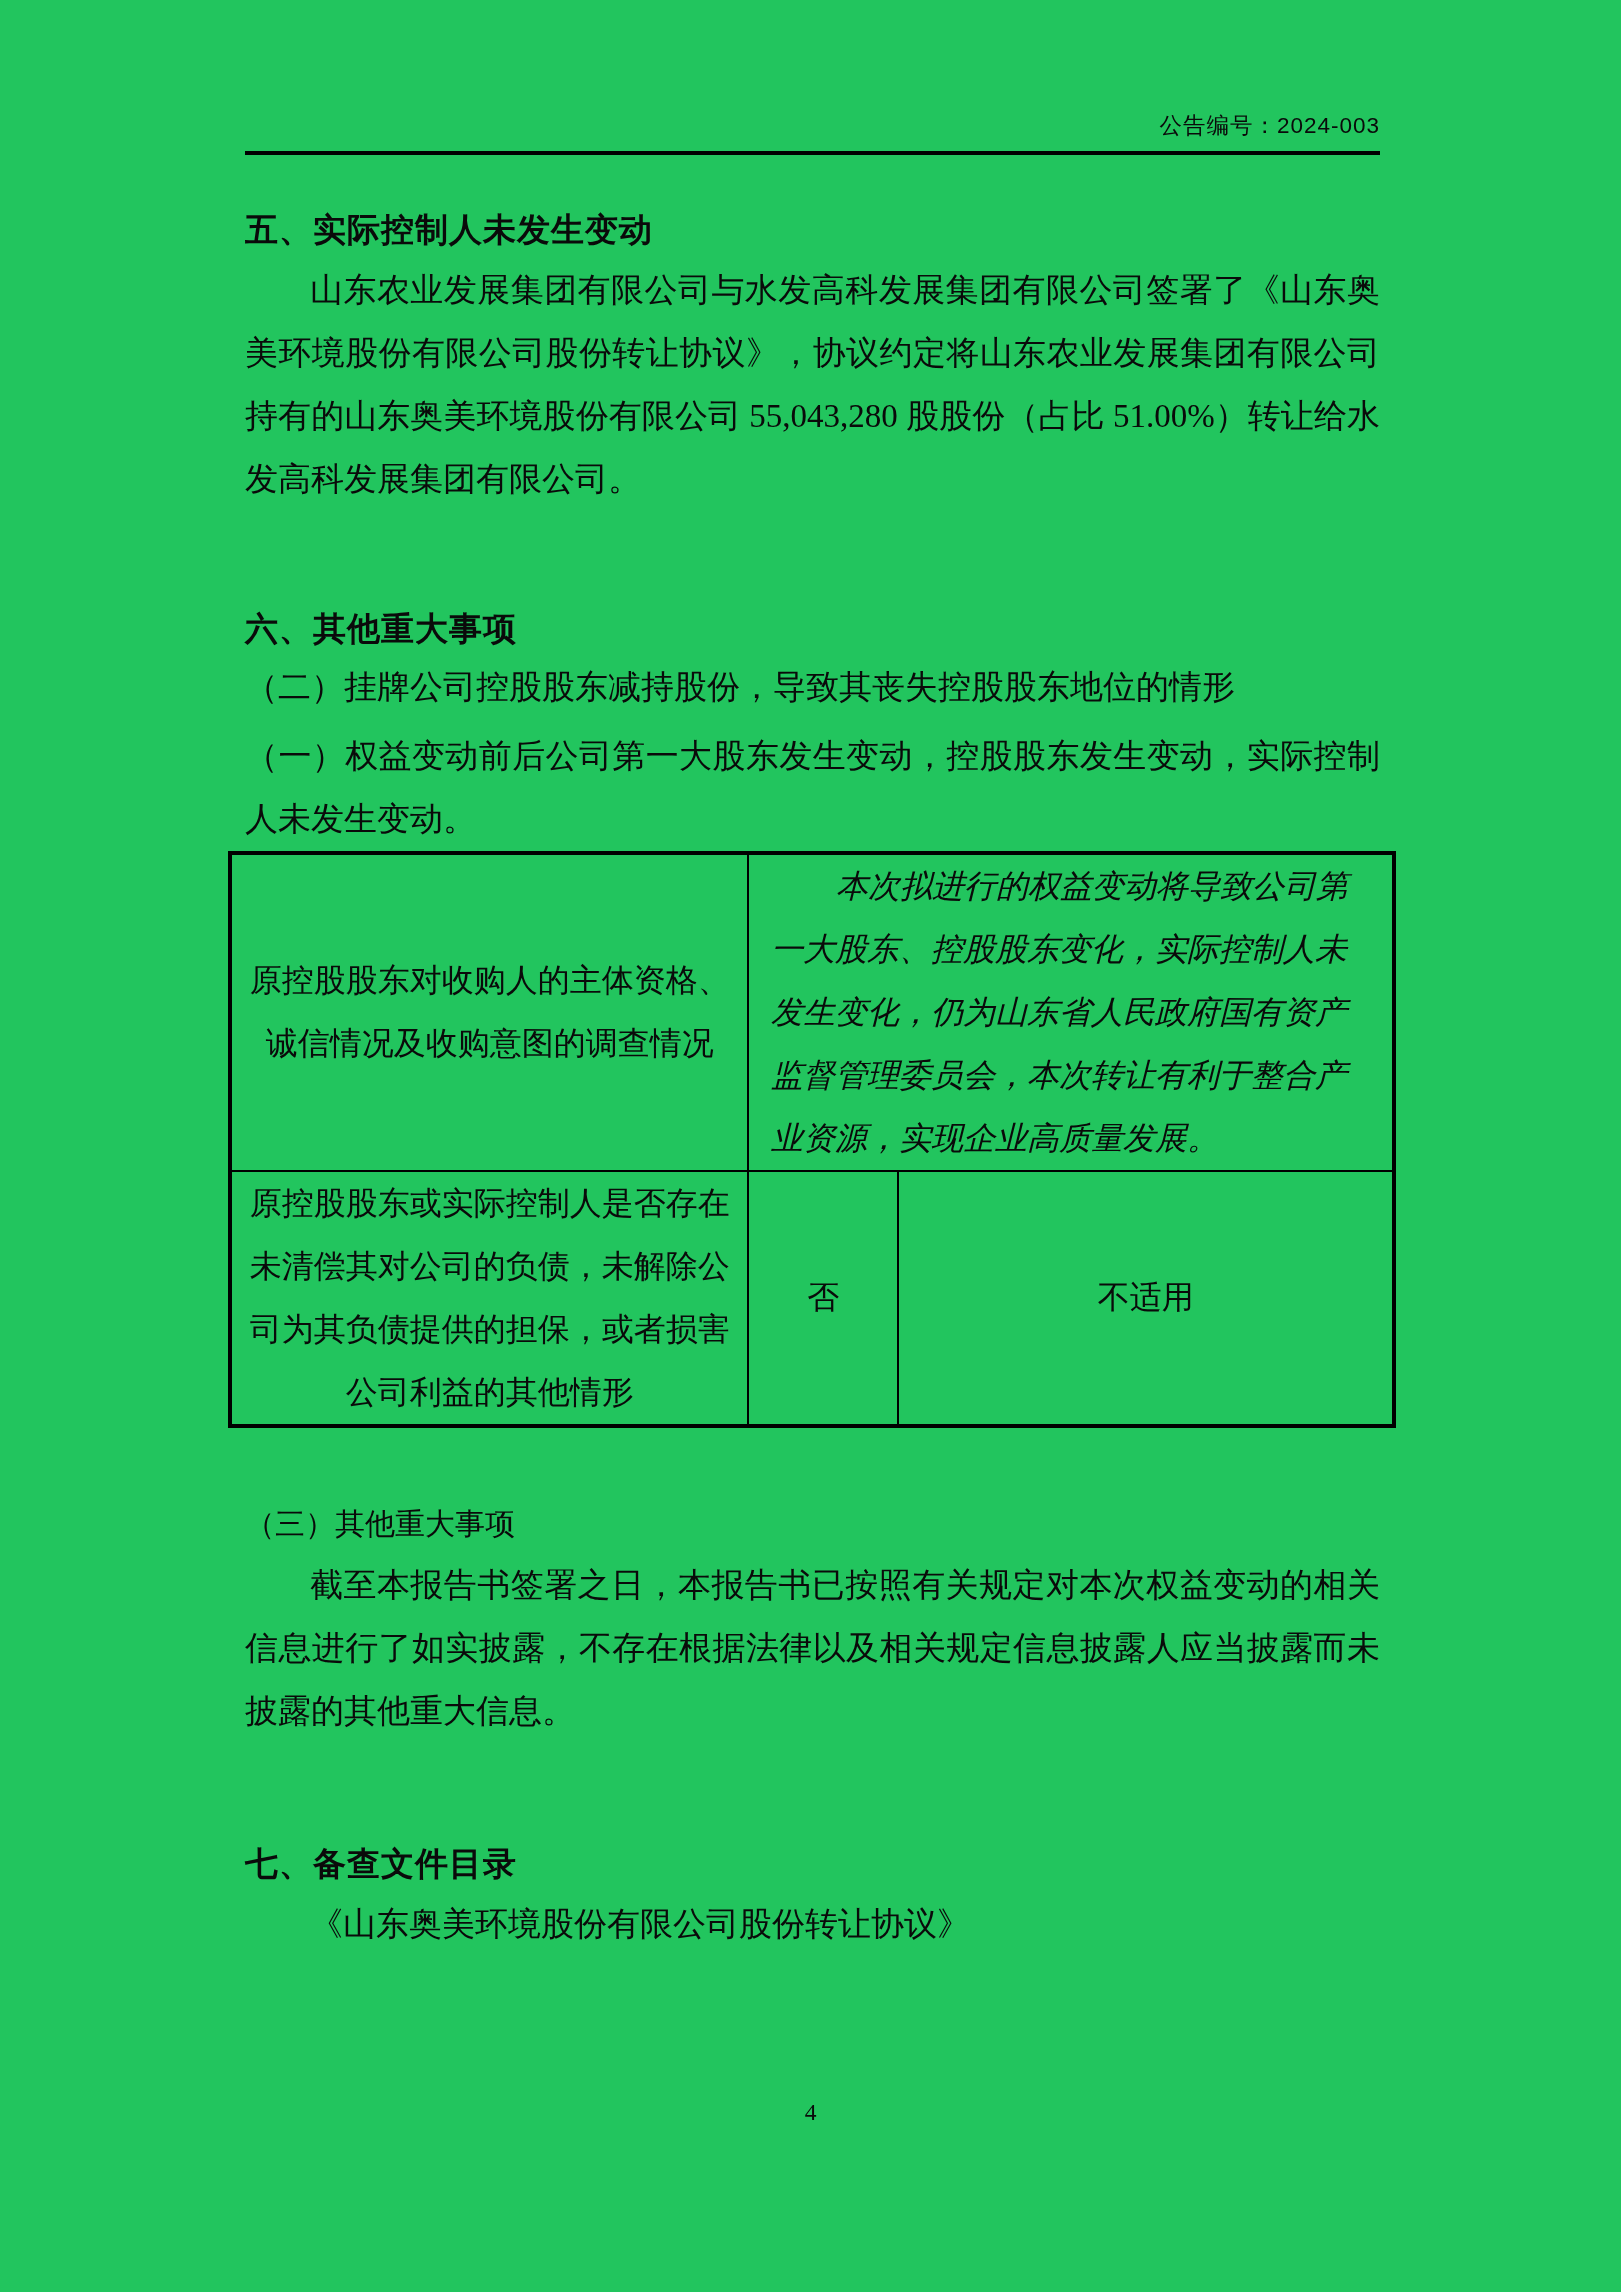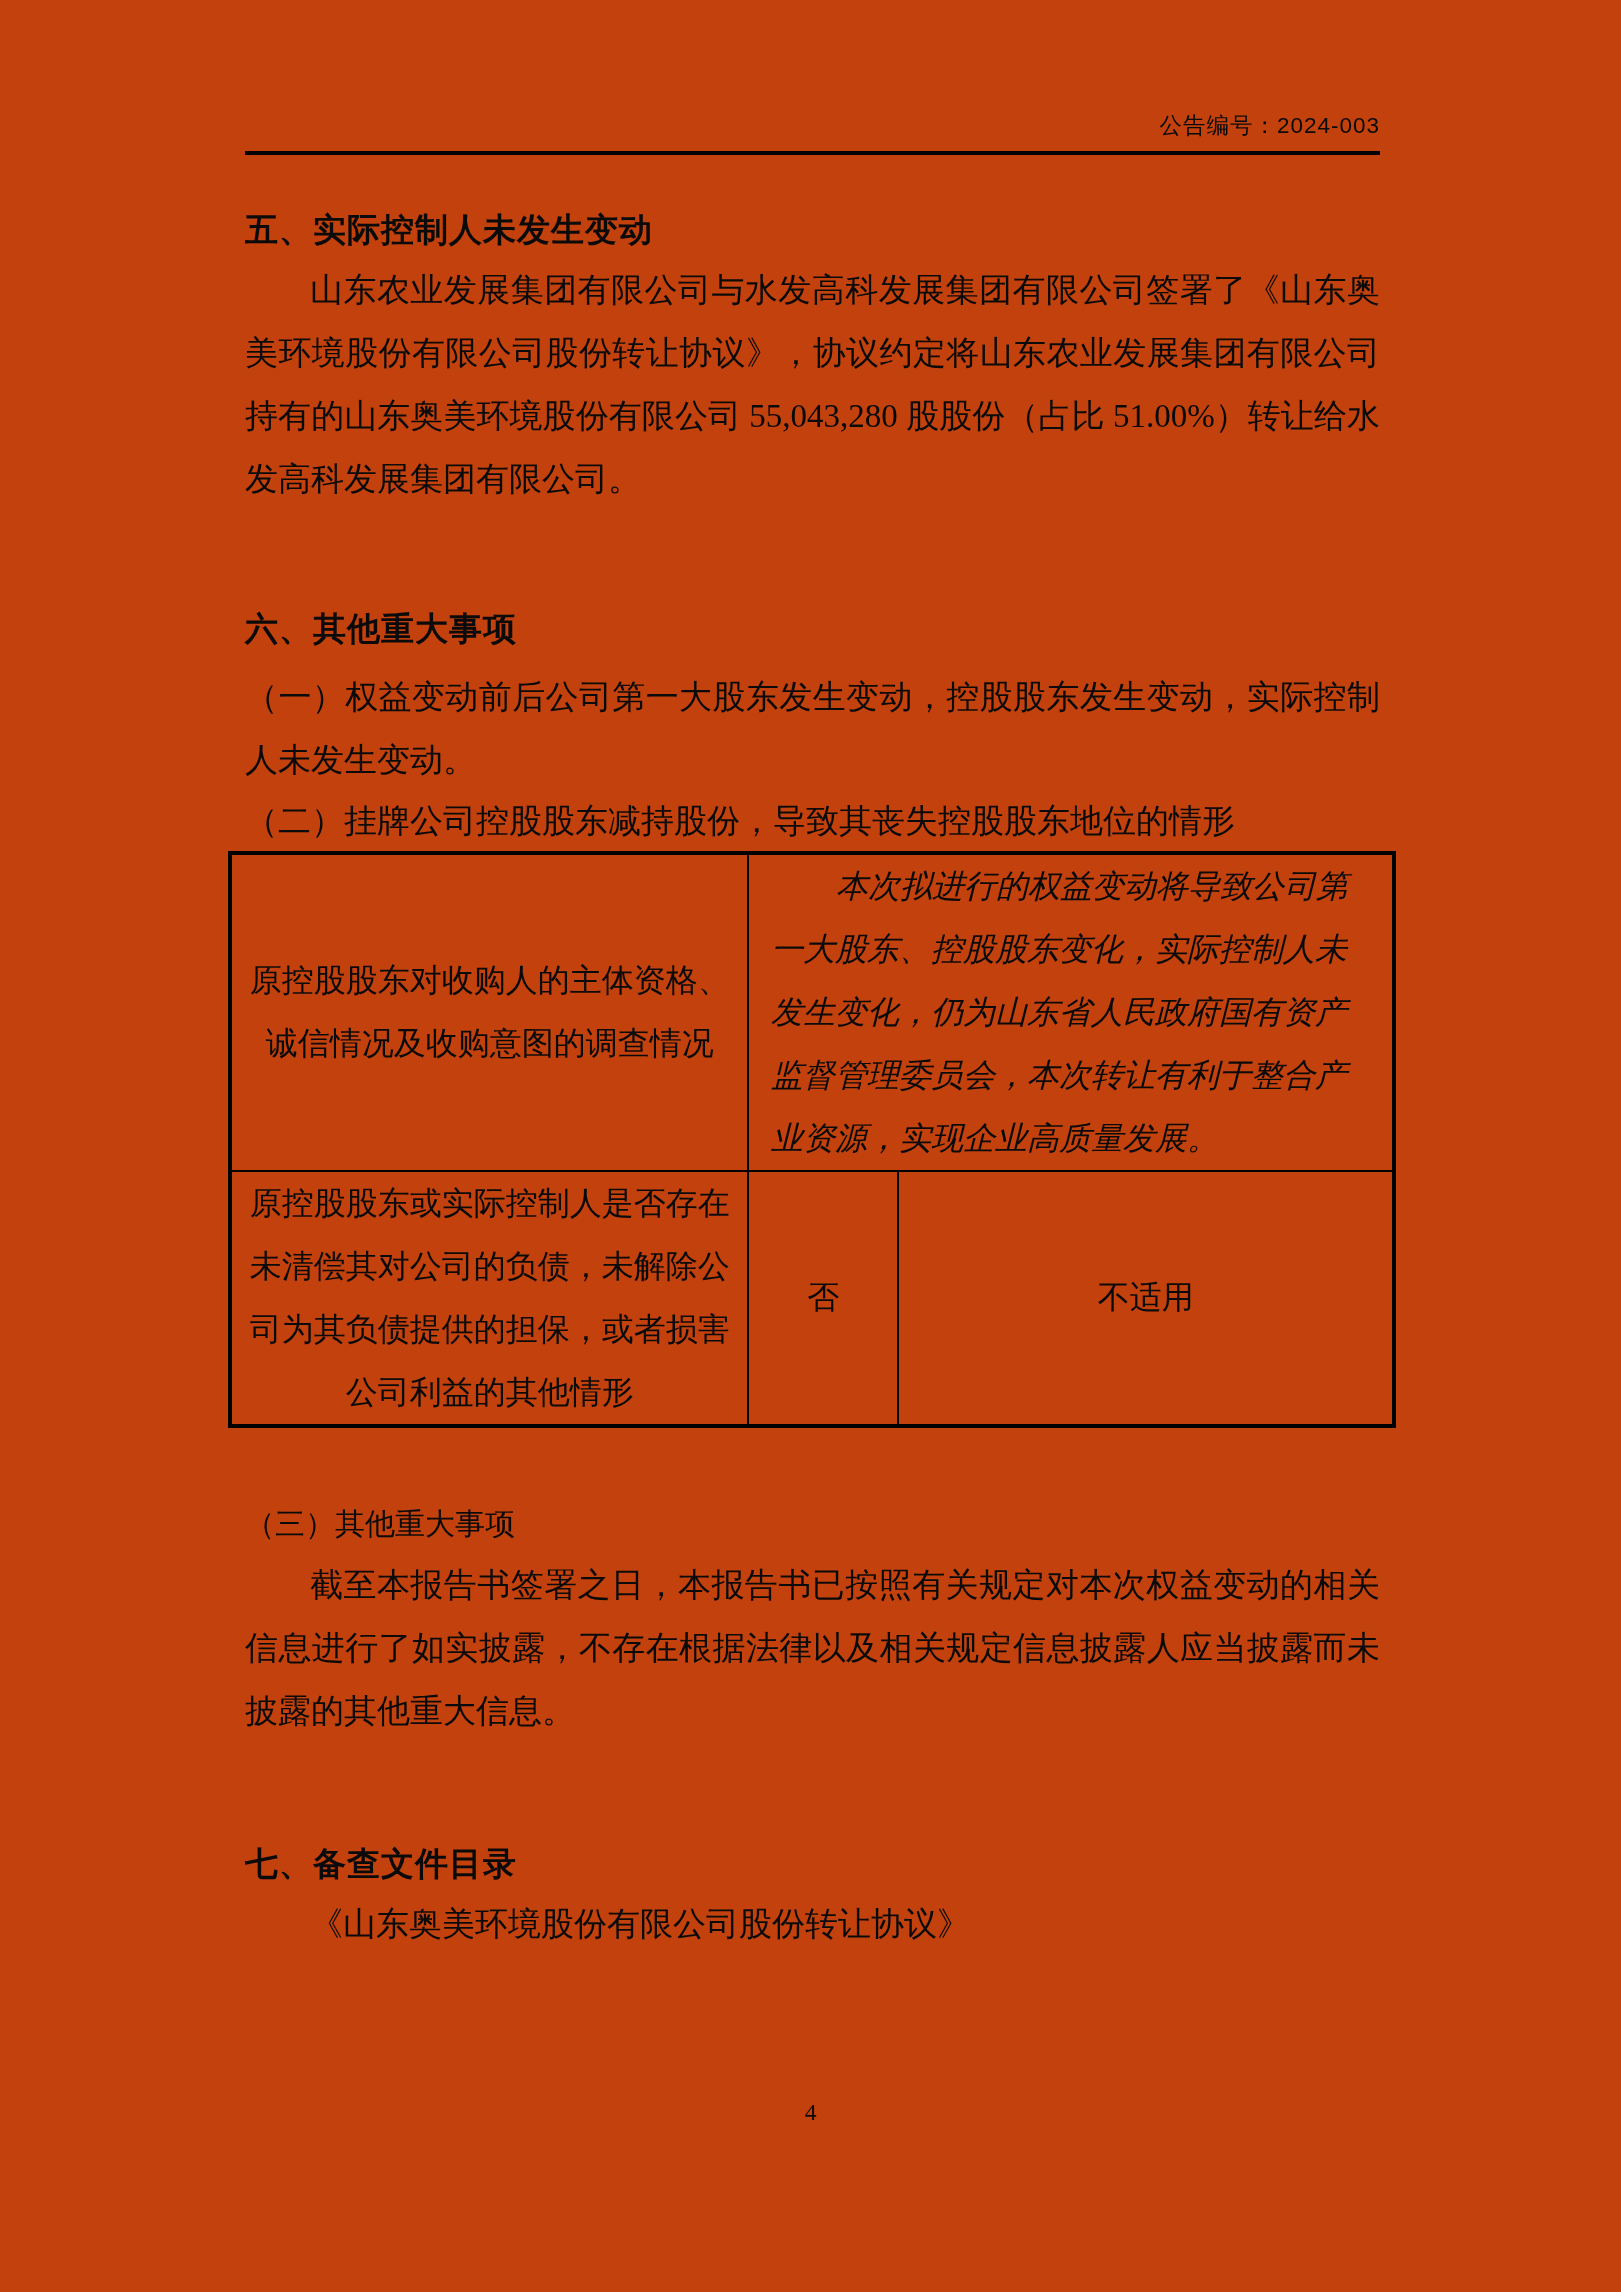--- a/index.html
+++ b/index.html
@@ -8,21 +8,21 @@
     width: 1621px;
     height: 2293px;
     position: relative;
     font-family: "Liberation Serif", "DejaVu Serif", serif;
     color: #0a0a0a;
   }
   .page {
     position: relative;
     width: 1621px;
     height: 2293px;
-    background: #c2410c;
+    background: #22c55e;
     padding: 0 241px 0 245px;
     overflow: hidden;
   }
   
   .doc-number {
     margin-top: 108px;
     line-height: 35px;
     font-size: 22.5px;
     text-align: right;
     font-family: "Liberation Sans", "DejaVu Sans", sans-serif;
@@ -109,23 +109,23 @@
   <div class="doc-number">公告编号：2024-003</div>
 
   <div class="header-rule"></div>
 
   <div class="section-heading h-five">五、实际控制人未发生变动</div>
 
   <p class="body-par indent">山东农业发展集团有限公司与水发高科发展集团有限公司签署了《山东奥美环境股份有限公司股份转让协议》，协议约定将山东农业发展集团有限公司持有的山东奥美环境股份有限公司 55,043,280 股股份（占比 51.00%）转让给水发高科发展集团有限公司。</p>
 
   <div class="section-heading h-six">六、其他重大事项</div>
 
+  <p class="body-par item2">（二）挂牌公司控股股东减持股份，导致其丧失控股股东地位的情形</p>
+
   <p class="body-par item1">（一）权益变动前后公司第一大股东发生变动，控股股东发生变动，实际控制人未发生变动。</p>
-
-  <p class="body-par item2">（二）挂牌公司控股股东减持股份，导致其丧失控股股东地位的情形</p>
 
   <table class="info-table">
     <colgroup>
       <col style="width:518px">
       <col style="width:150px">
       <col style="width:496px">
     </colgroup>
     <tbody>
       <tr class="row1">
         <td class="cell-label">原控股股东对收购人的主体资格、诚信情况及收购意图的调查情况</td>

